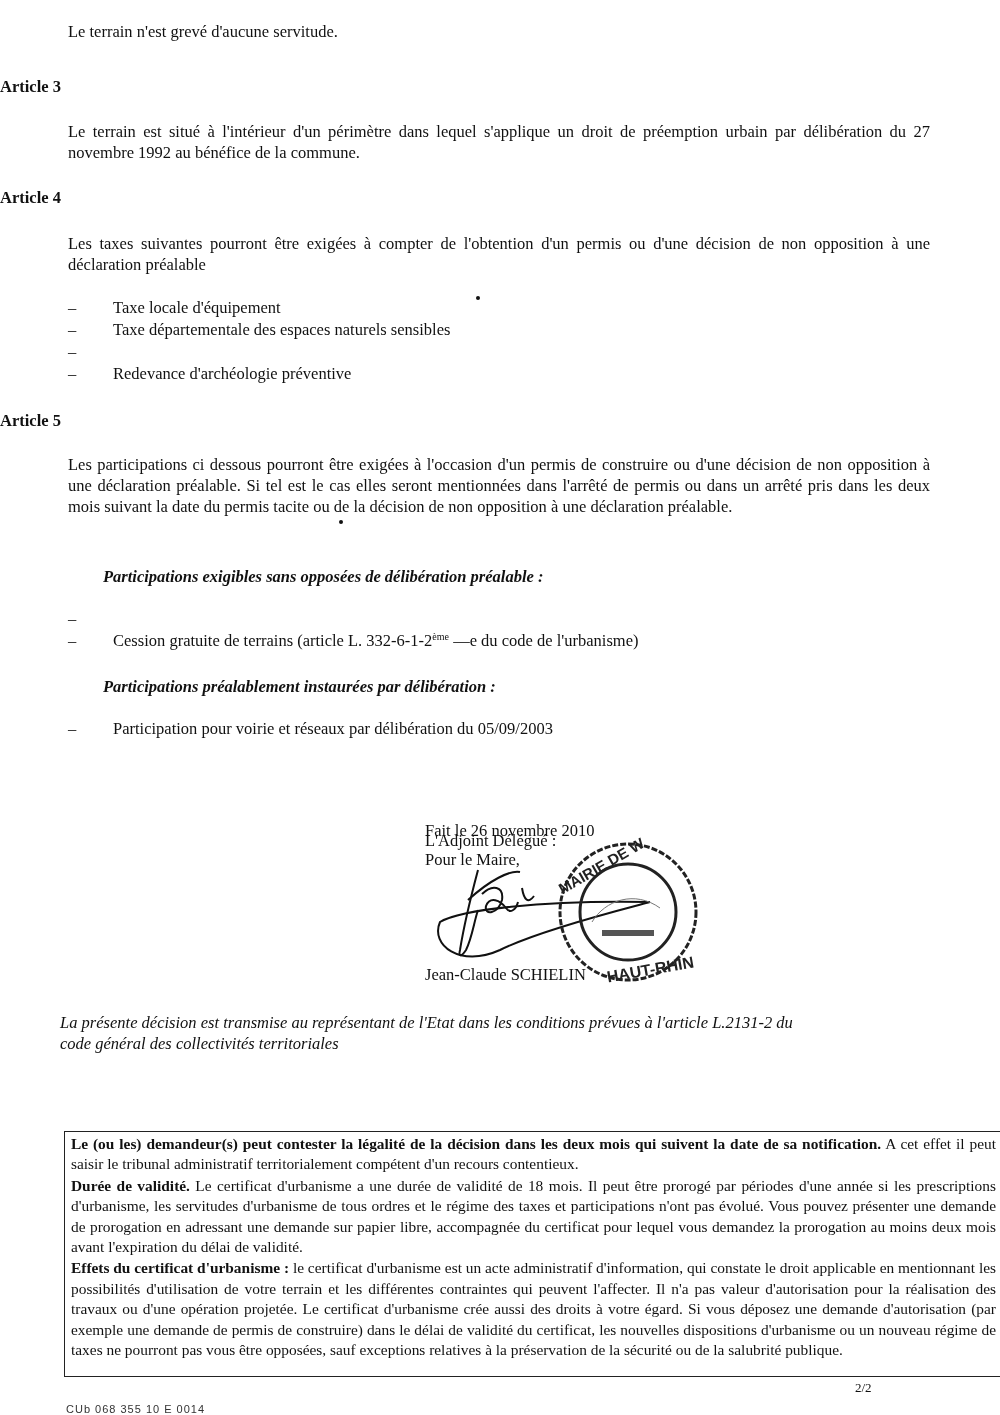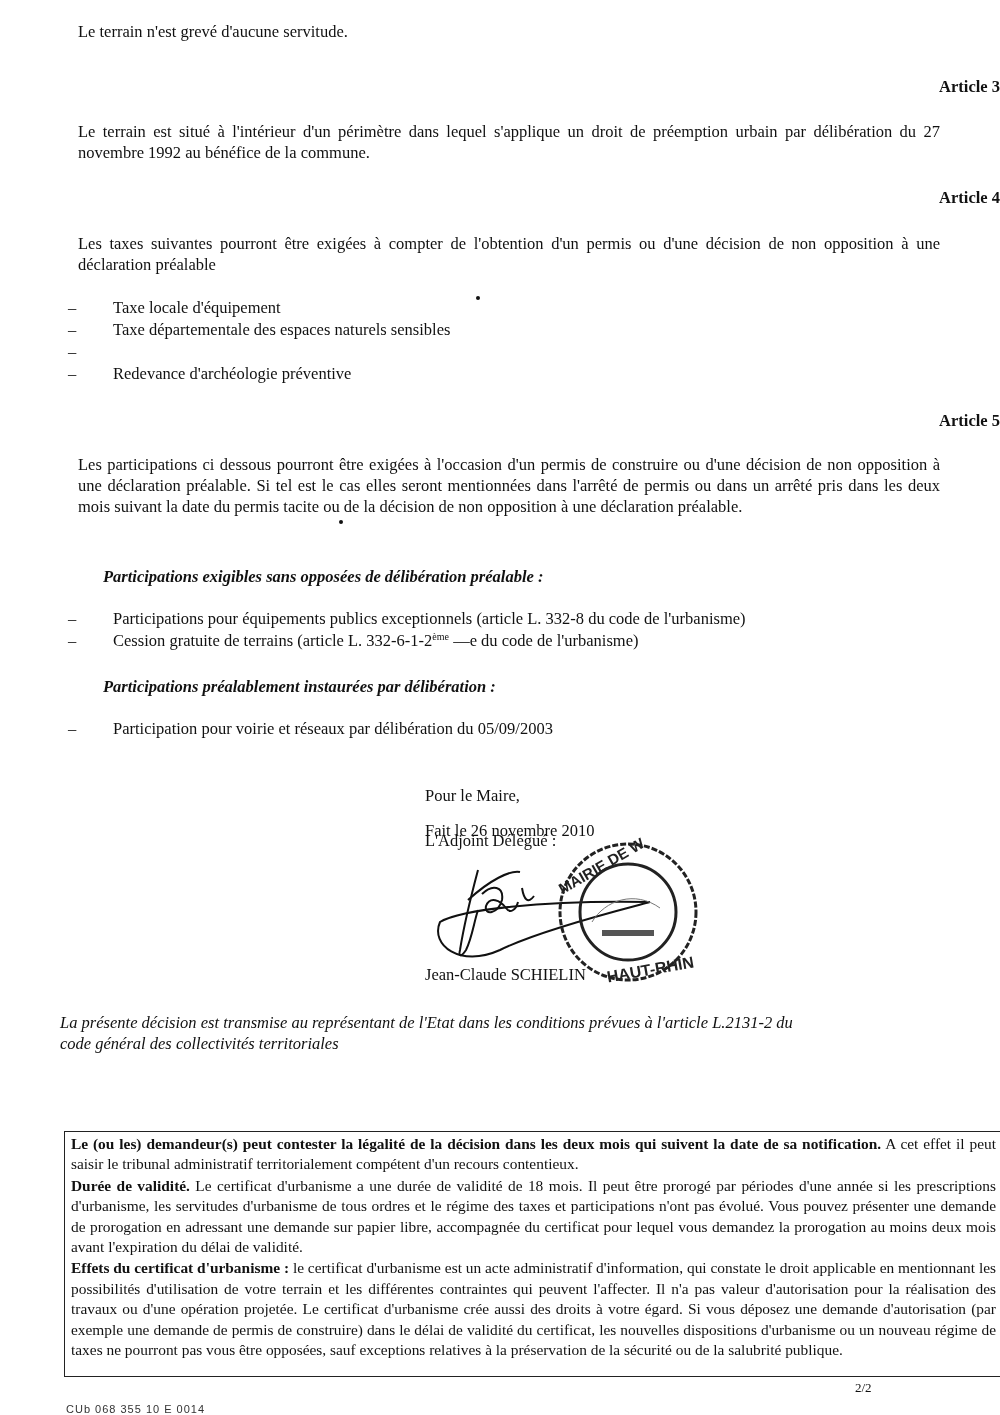--- a/index.html
+++ b/index.html
@@ -2,22 +2,22 @@
 <html><head>
 <meta charset="utf-8">
 <style>
   html, body { margin: 0; padding: 0; background: #ffffff; }
   body {
     width: 1000px; height: 1415px; position: relative; overflow: hidden;
     font-family: "Liberation Serif", "DejaVu Serif", serif;
     color: #111; font-size: 16.5px; line-height: 21px;
   }
   .abs { position: absolute; }
-  .para { left: 78px; width: 862px; text-align: justify; }
-  .heading { left: 0; width: 1000px; text-align: right; font-weight: bold; }
+  .para { left: 68px; width: 862px; text-align: justify; }
+  .heading { left: 0; width: 1000px; text-align: left; font-weight: bold; }
   .list { left: 68px; width: 880px; margin: 0; padding: 0; list-style: none; }
   .list li { display: flex; height: 22px; }
   .list .dash { width: 45px; flex: none; }
   .subhead { left: 103px; font-style: italic; font-weight: bold; }
   sup { font-size: 10px; line-height: 0; }
   .box {
     left: 64px; top: 1131px; width: 939px; height: 246px;
     border: 1.5px solid #222; padding: 2px 6px; box-sizing: border-box;
     font-size: 15.4px; line-height: 20.4px; text-align: justify;
   }
@@ -57,38 +57,37 @@
 <div class="abs" style="left:476px; top:296px; width:4px; height:4px; border-radius:50%; background:#111;"></div>
 
 <div class="abs heading" style="top:410px;">Article 5</div>
 <div class="abs para" style="top:454px;">Les participations ci dessous pourront être exigées à l'occasion d'un permis de construire ou d'une décision de non opposition à une déclaration préalable. Si tel est le cas elles seront mentionnées dans l'arrêté de permis ou dans un arrêté pris dans les deux mois suivant la date du permis tacite ou de la décision de non opposition à une déclaration préalable.</div>
 <div class="abs" style="left:339px; top:520px; width:4px; height:4px; border-radius:50%; background:#111;"></div>
 
 <div class="abs subhead" style="top:566px;">Participations exigibles sans opposées de délibération préalable :</div>
 <ul class="abs list" style="top:608px;">
   <li>
       <span class="dash">–</span>
-      <span>Participations pour équipements publics exceptionnels (article L. 332-8 du code de l'urbanisme)</span>
     </li>
   <li>
       <span class="dash">–</span>
       <span><span>Cession gratuite de terrains (article L. 332-6-1-2</span><sup>ème</sup><span> —e du code de l'urbanisme)</span></span>
     </li>
 </ul>
 
 <div class="abs subhead" style="top:676px;">Participations préalablement instaurées par délibération :</div>
 <ul class="abs list" style="top:718px;">
   <li>
       <span class="dash">–</span>
       <span>Participation pour voirie et réseaux par délibération du 05/09/2003</span>
     </li>
 </ul>
 
 <div class="abs" style="left:425px; top:780px;margin-top:40px;">Fait le 26 novembre 2010</div>
-<div class="abs" style="left:425px; top:785px;">Pour le Maire,</div>
+<div class="abs" style="left:425px; top:849px;">Pour le Maire,</div>
 <div class="abs" style="left:425px; top:830px;">L'Adjoint Délégué :</div>
 
 <svg class="abs" style="left:420px; top:830px;" width="300" height="160" viewBox="0 0 300 160">
   <g fill="none" stroke="#111" stroke-width="2">
     <path d="M58 40 C50 70, 44 95, 40 120 C38 128, 42 126, 46 120 C52 108, 54 92, 58 80"></path>
     <path d="M48 70 C70 50, 90 40, 100 42"></path>
     <path d="M62 64 C72 54, 84 56, 82 70 C78 84, 64 86, 66 76 C70 66, 80 70, 86 78 C90 84, 96 80, 98 72"></path>
     <path d="M20 92 C40 80, 120 70, 230 72 C200 80, 120 100, 80 120 C40 138, 10 115, 20 92 Z"></path>
     <path d="M102 58 C104 70, 108 74, 114 66"></path>
   </g>

